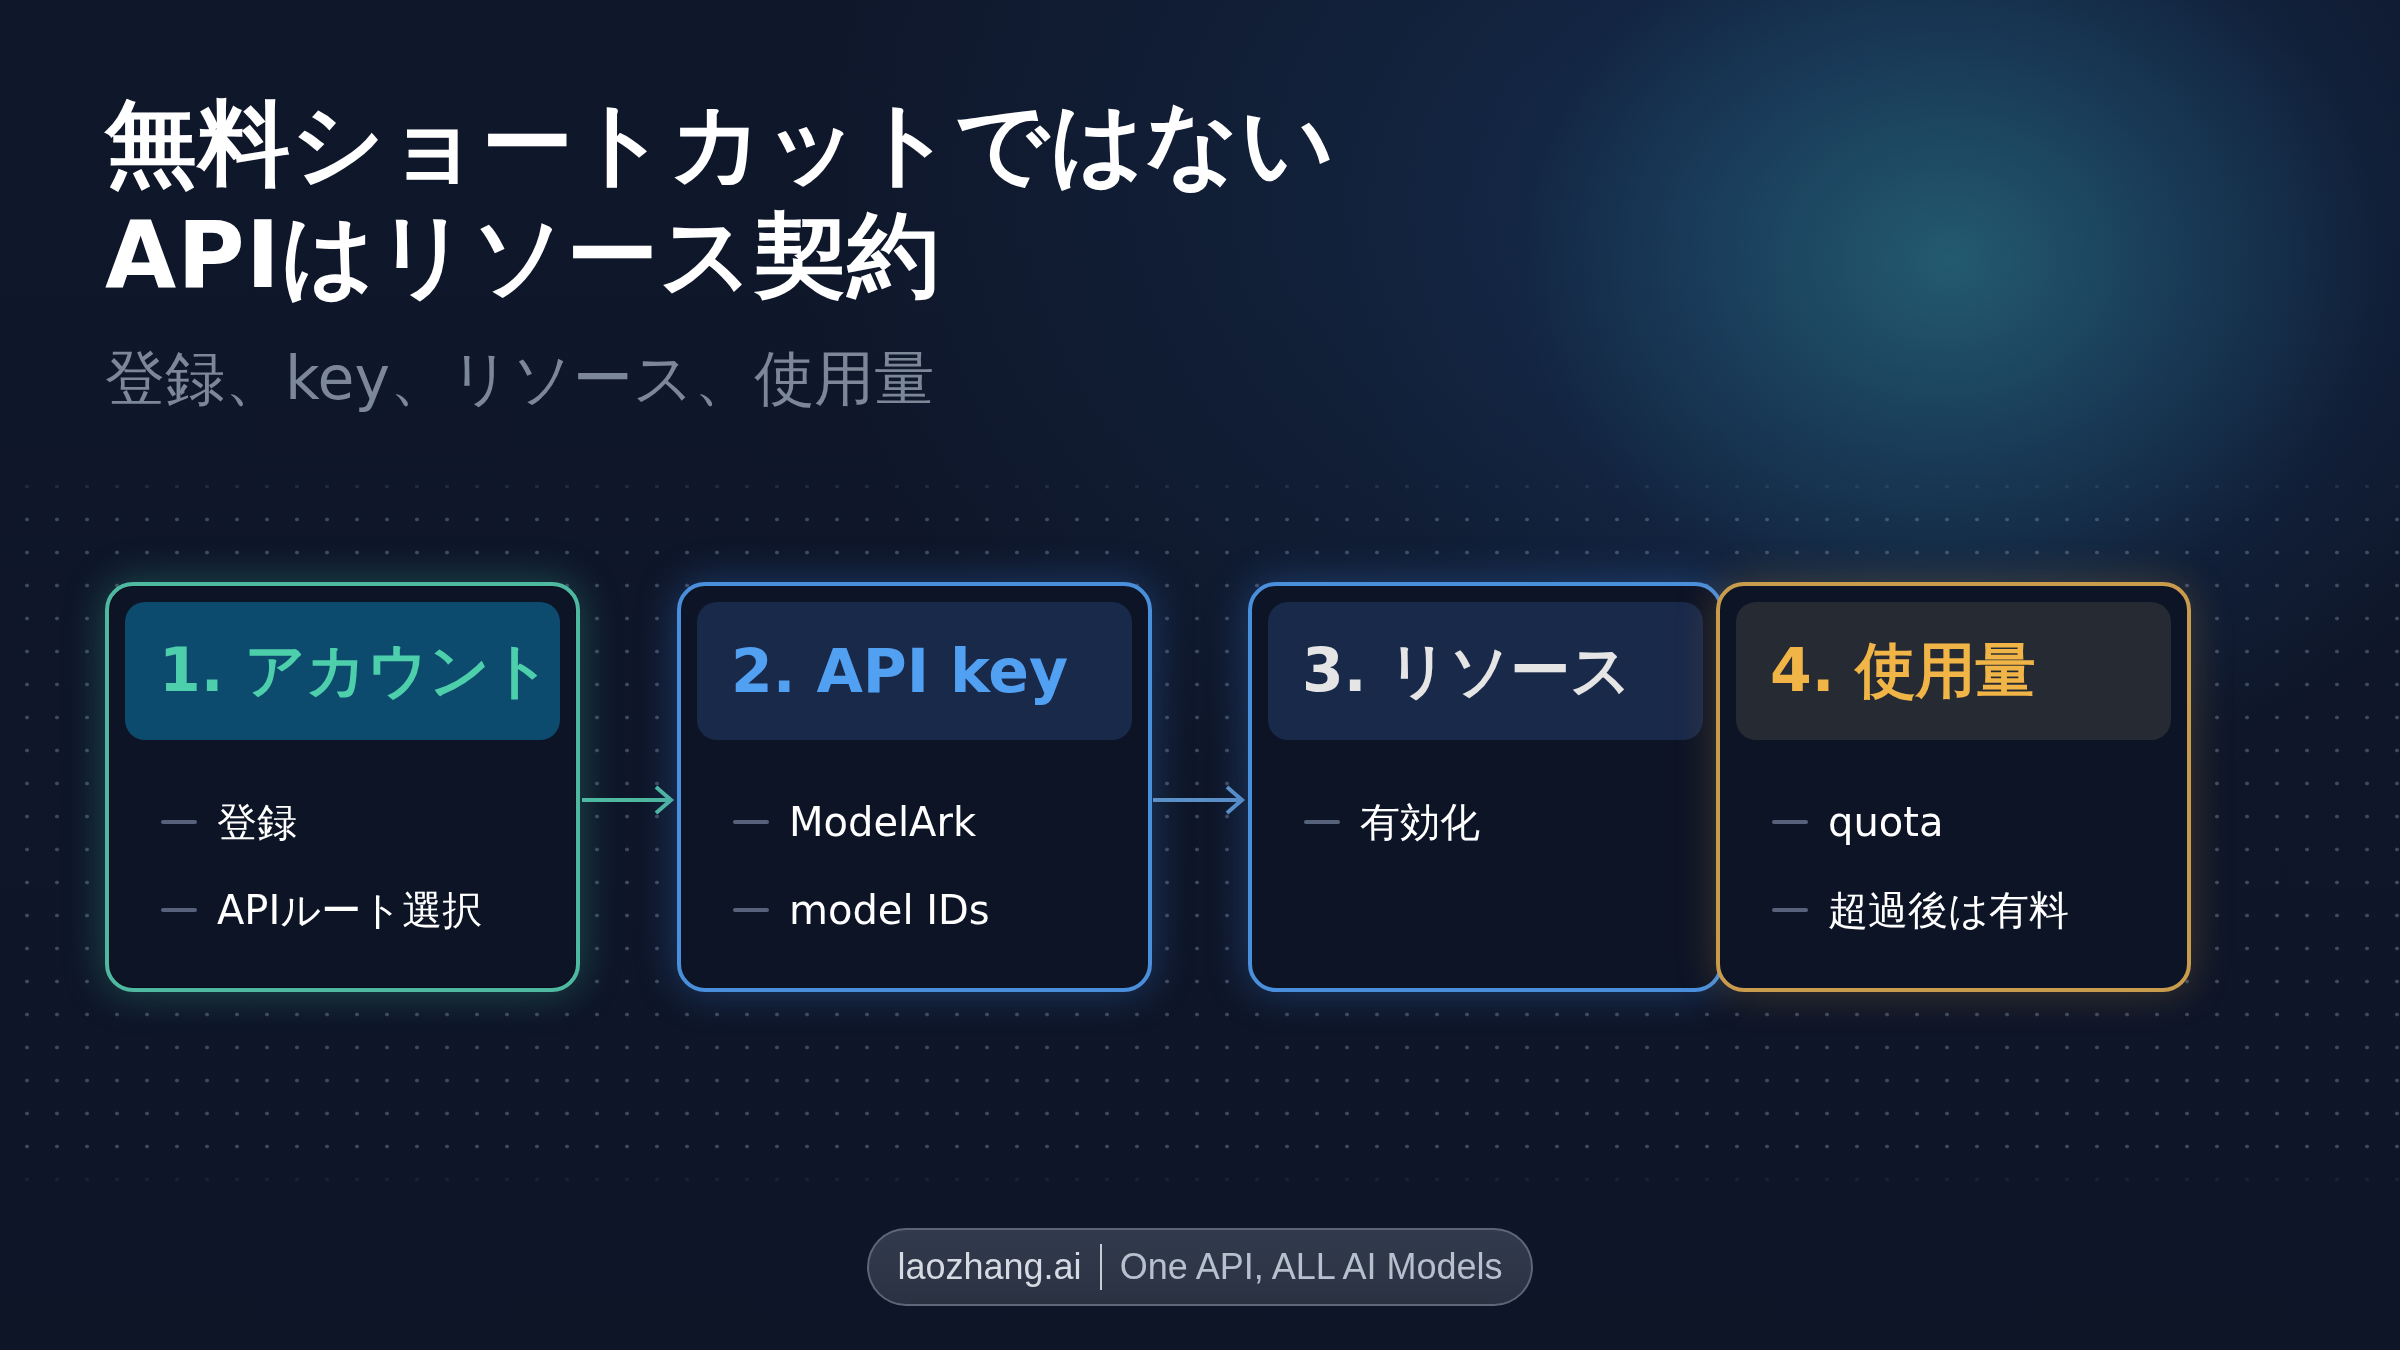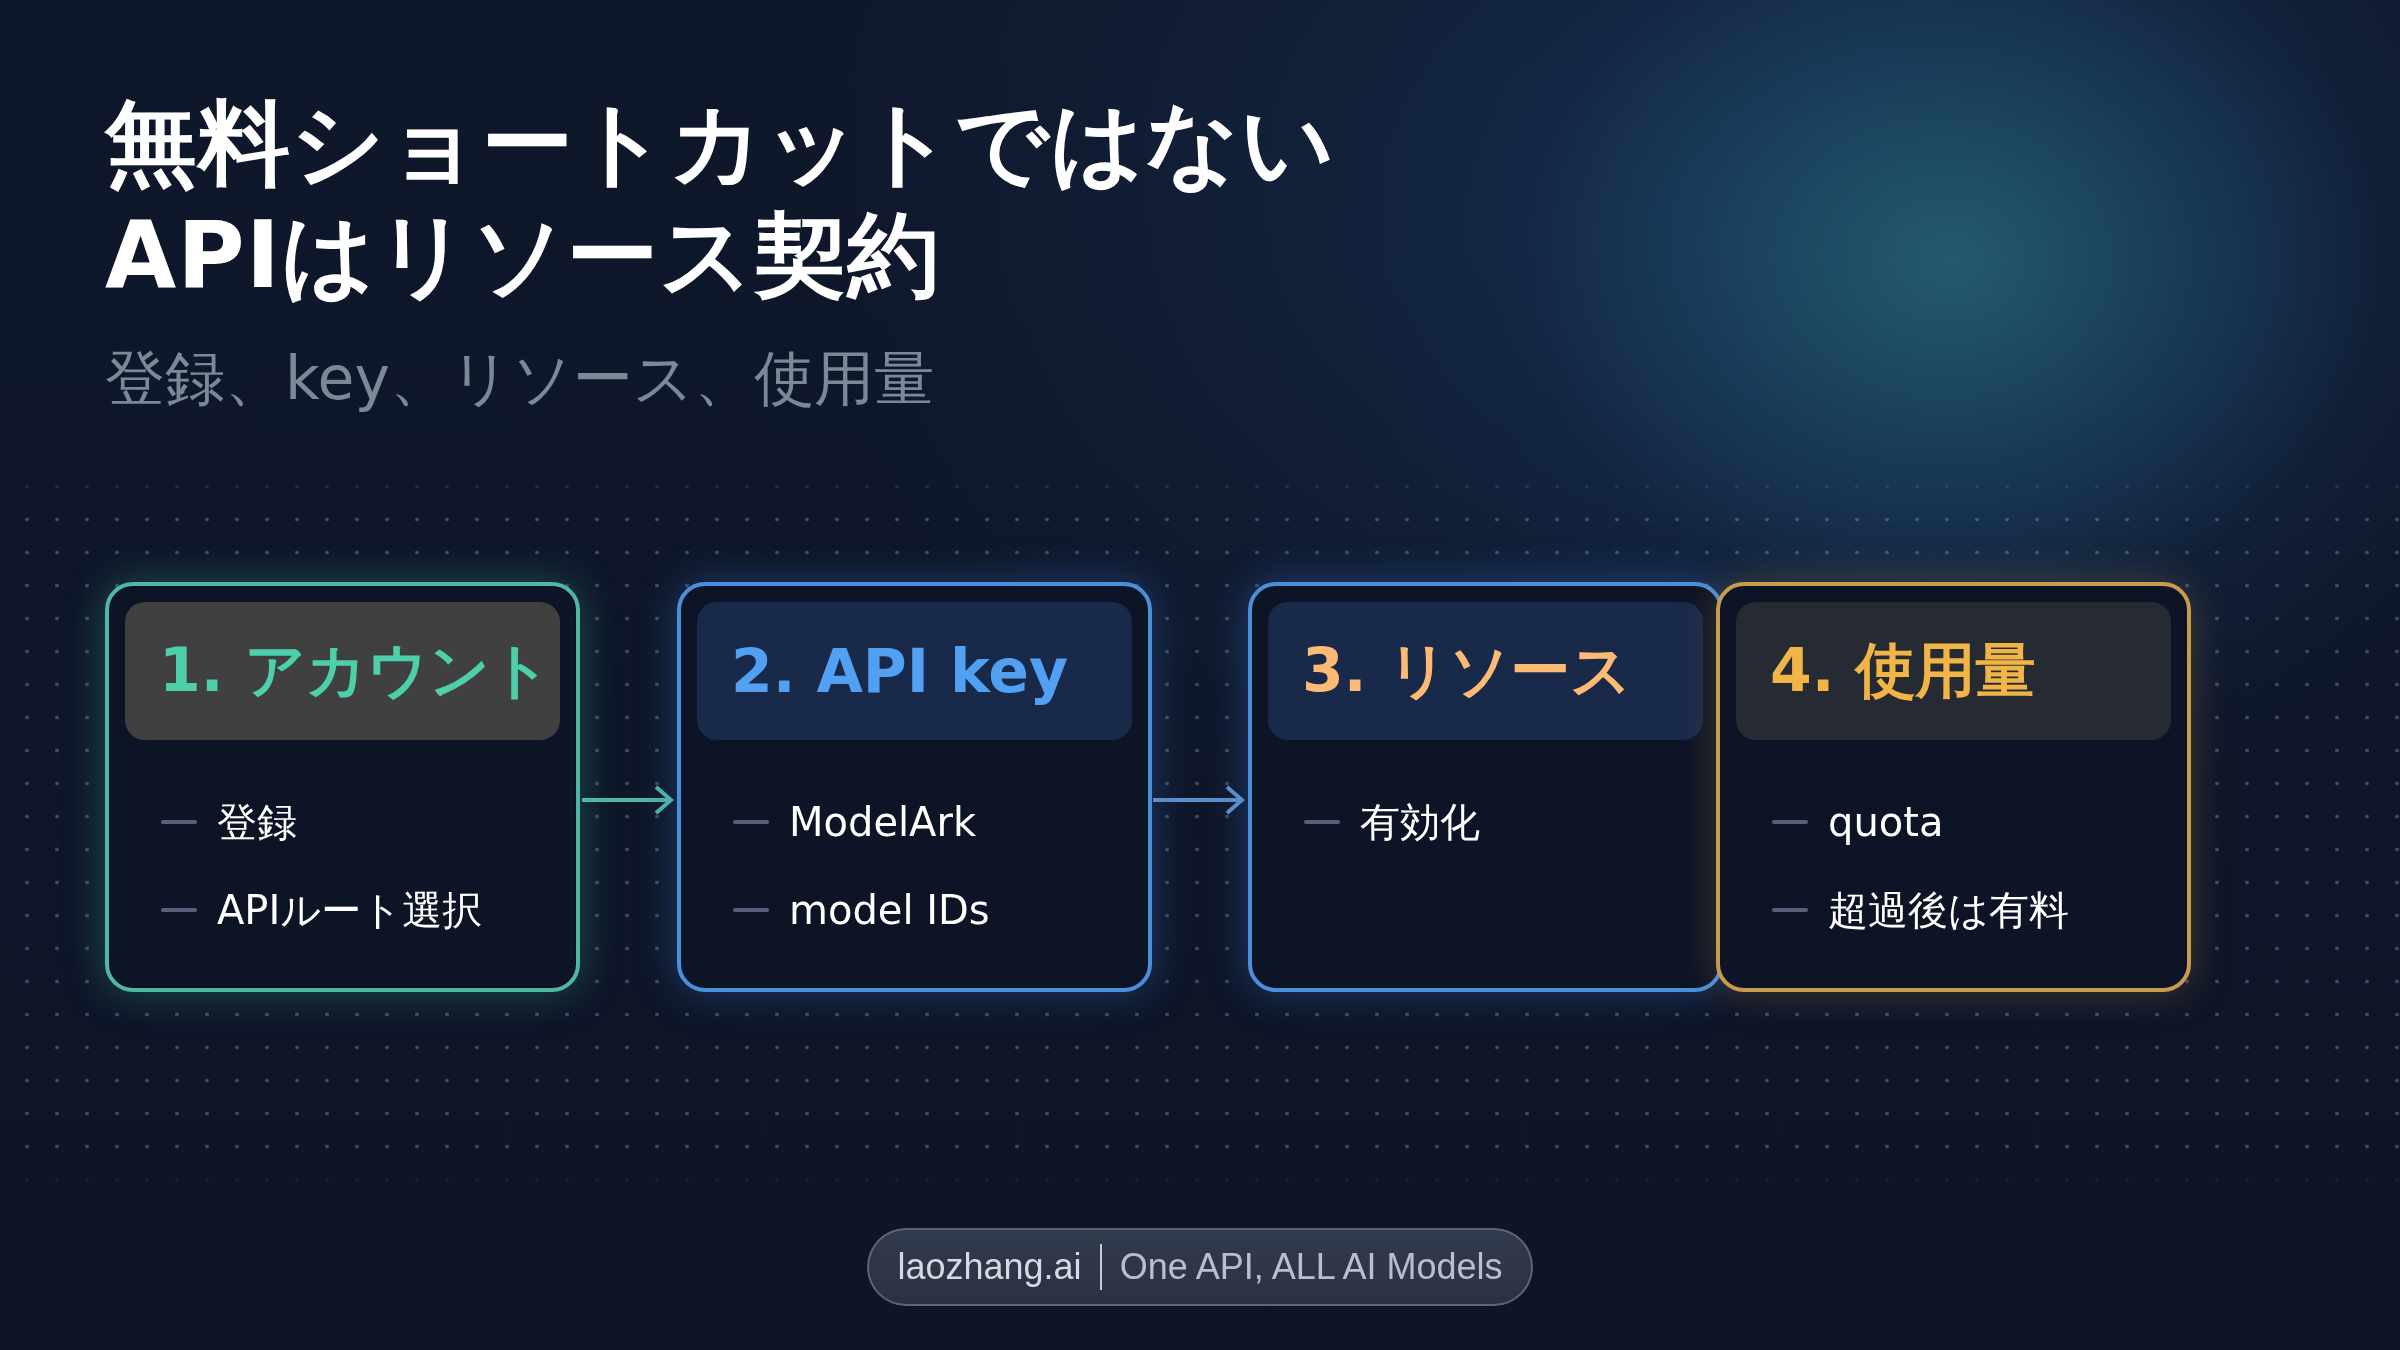--- a/index.html
+++ b/index.html
@@ -49,25 +49,25 @@
     .card .bullets { padding-left: 36px; padding-top: 38px; }
     .card .bullet {
       display: flex; align-items: center; height: 88px;
       font-size: 40px; color: #ffffff; white-space: nowrap;
     }
     .card .dash {
       display: inline-block; width: 36px; height: 4px; margin-right: 20px;
       background: #56627a; border-radius: 2px;
     }
     .card-1 { left: 105px; border-color: #4fb8a0; box-shadow: 0 0 40px rgba(60,180,150,0.35), inset 0 0 0 1px rgba(0,0,0,0.3); }
-    .card-1 .head { background: #404040; color: #4ccfaa; }
+    .card-1 .head { background: #0c4a6e; color: #4ccfaa; }
     .card-2 { left: 677px; border-color: #4a8fdc; box-shadow: 0 0 40px rgba(60,130,220,0.35); }
     .card-2 .head { background: #19294a; color: #52a0f2; }
     .card-3 { left: 1248px; border-color: #4a8fdc; box-shadow: 0 0 40px rgba(60,130,220,0.35); }
-    .card-3 .head { background: #19294a; color: #fdba74; }
+    .card-3 .head { background: #19294a; color: #e5e5e5; }
     .card-4 { left: 1716px; border-color: #c99b4c; box-shadow: 0 0 40px rgba(210,160,70,0.25); }
     .card-4 .head { background: #262a33; color: #f0b447; }
     .arrow { position: absolute; top: 780px; width: 100px; height: 40px; }
     .arrow svg { display: block; }
     .footer-pill {
       position: absolute; left: 867px; top: 1228px; width: 666px; height: 78px;
       border-radius: 39px; border: 2px solid rgba(150,160,180,0.45);
       background: linear-gradient(180deg, #323b4d 0%, #2a3242 100%);
       display: flex; align-items: center; justify-content: center;
       font-family: "Liberation Sans", sans-serif;

